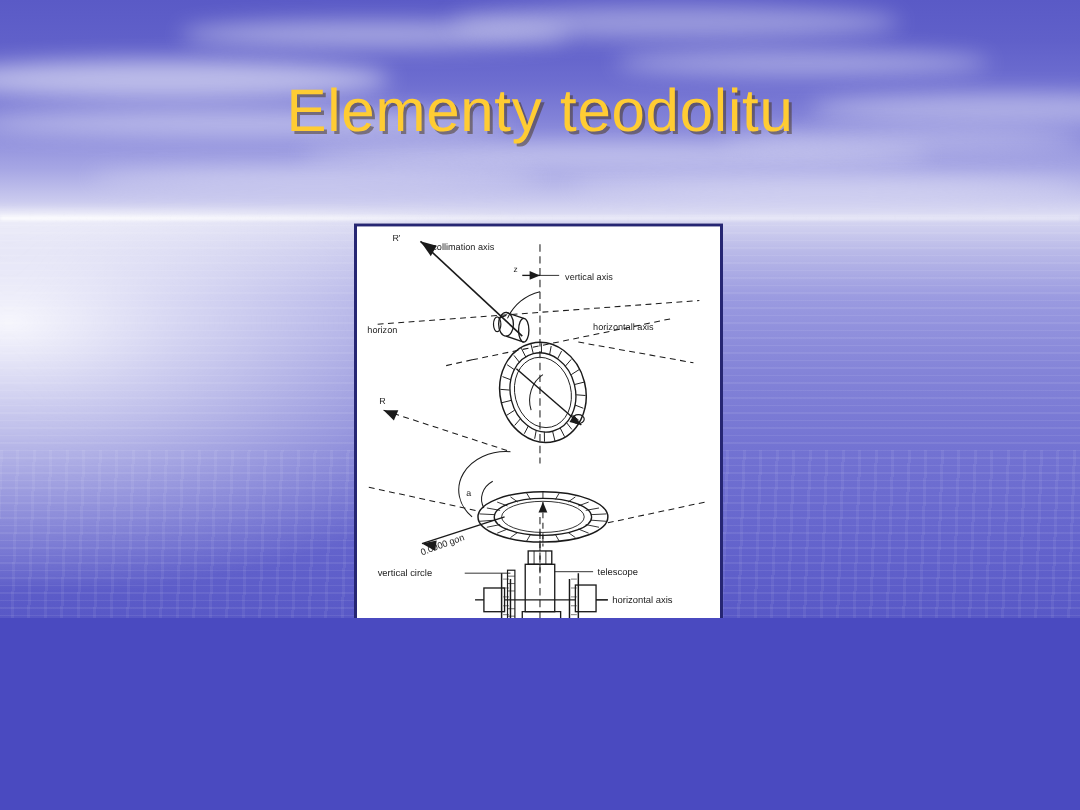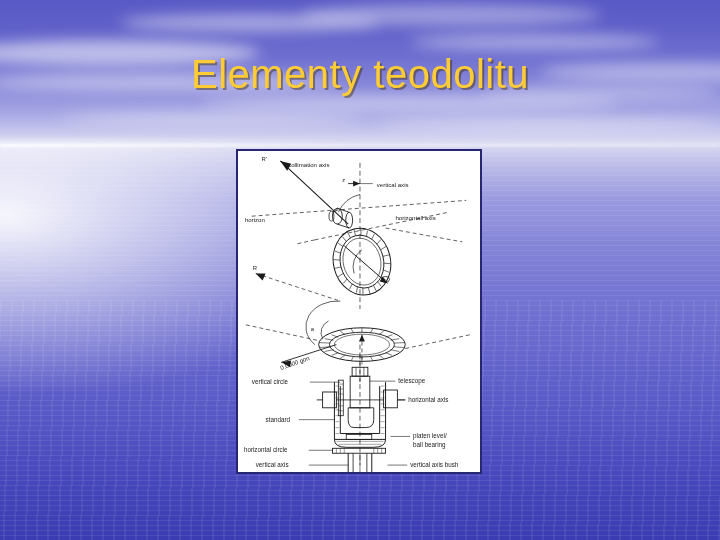--- a/index.html
+++ b/index.html
@@ -2,21 +2,21 @@
 <html><head>
 <meta charset="utf-8">
 <style>
   html,body{margin:0;padding:0;}
   body{
     width:720px;height:540px;overflow:hidden;
     font-family:"Liberation Sans",sans-serif;
     background:#4a4ac0;
   }
   .slide{
-    position:relative;width:720px;height:540px;overflow:hidden;
+    position:relative;width:720px;height:412px;overflow:hidden;
   }
 
   
   .bg{position:absolute;inset:0;}
   .sky{
     position:absolute;left:0;top:0;width:720px;height:148px;
     background:linear-gradient(to bottom,
       #5a5ac6 0%, #6060c9 18%, #6e6ed0 38%,
       #8888da 58%, #a6a6e4 76%, #c9c9ee 90%, #e6e6f6 100%);
   }

